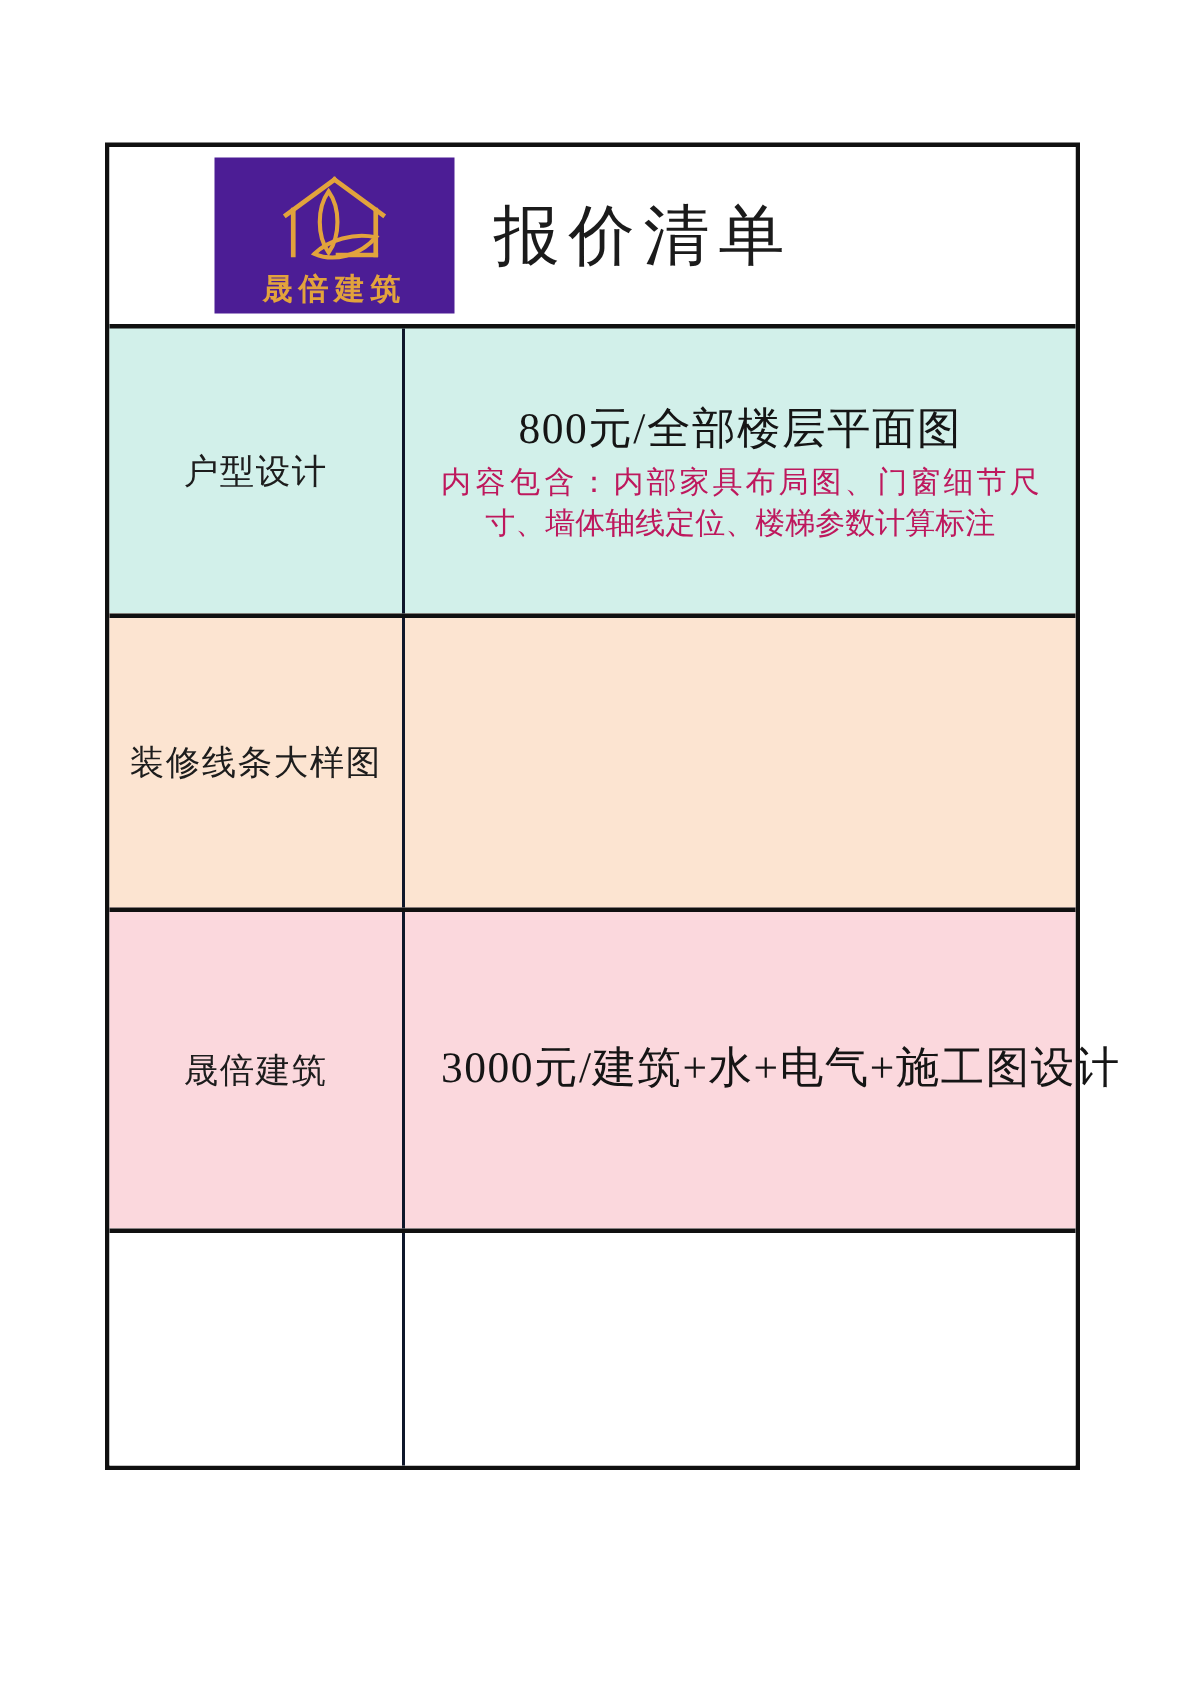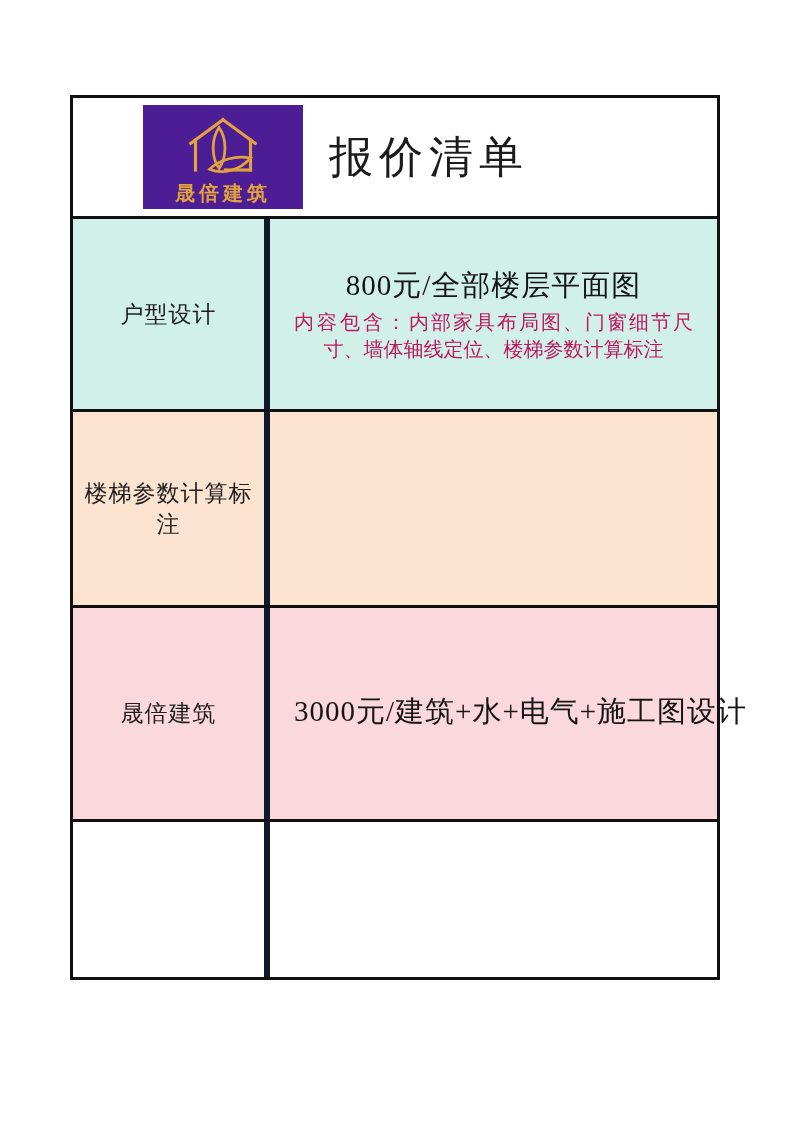--- a/index.html
+++ b/index.html
@@ -54,21 +54,21 @@
   .service-row {
     display: grid;
     grid-template-columns: 197px 1fr;
     border-top: 3px solid #101010;
   }
   .row-1 { height: 193px; }
   .row-2 { height: 196px; }
   .row-3 { height: 214px; }
   .row-empty { height: 158px; background: #ffffff; }
   .name-cell {
-    border-right: 6px solid #0f172a;
+    border-right: 2px solid #0f172a;
     display: flex;
     align-items: center;
     justify-content: center;
     font-size: 23px;
     letter-spacing: 1px;
     color: #1d1d1d;
     text-align: center;
   }
   .content-cell {
     display: flex;
@@ -120,21 +120,21 @@
 
   <div class="service-row row-1" style="background: rgb(210, 240, 234);">
     <div class="name-cell">户型设计</div>
     <div class="content-cell">
       <div class="price-text">800元/全部楼层平面图</div>
       <div class="details-text"><span class="details-label">内容包含：</span><span>内部家具布局图、门窗细节尺寸、墙体轴线定位、楼梯参数计算标注</span></div>
     </div>
   </div>
 
   <div class="service-row row-2" style="background: rgb(252, 228, 209);">
-    <div class="name-cell">楼梯参数计算标注</div>
+    <div class="name-cell">装修线条大样图</div>
     <div class="content-cell">
     </div>
   </div>
 
   <div class="service-row row-3" style="background: rgb(251, 216, 221);">
     <div class="name-cell">晟倍建筑</div>
     <div class="content-cell">
       <div class="price-text">3000元/建筑+水+电气+施工图设计</div>
     </div>
   </div>

